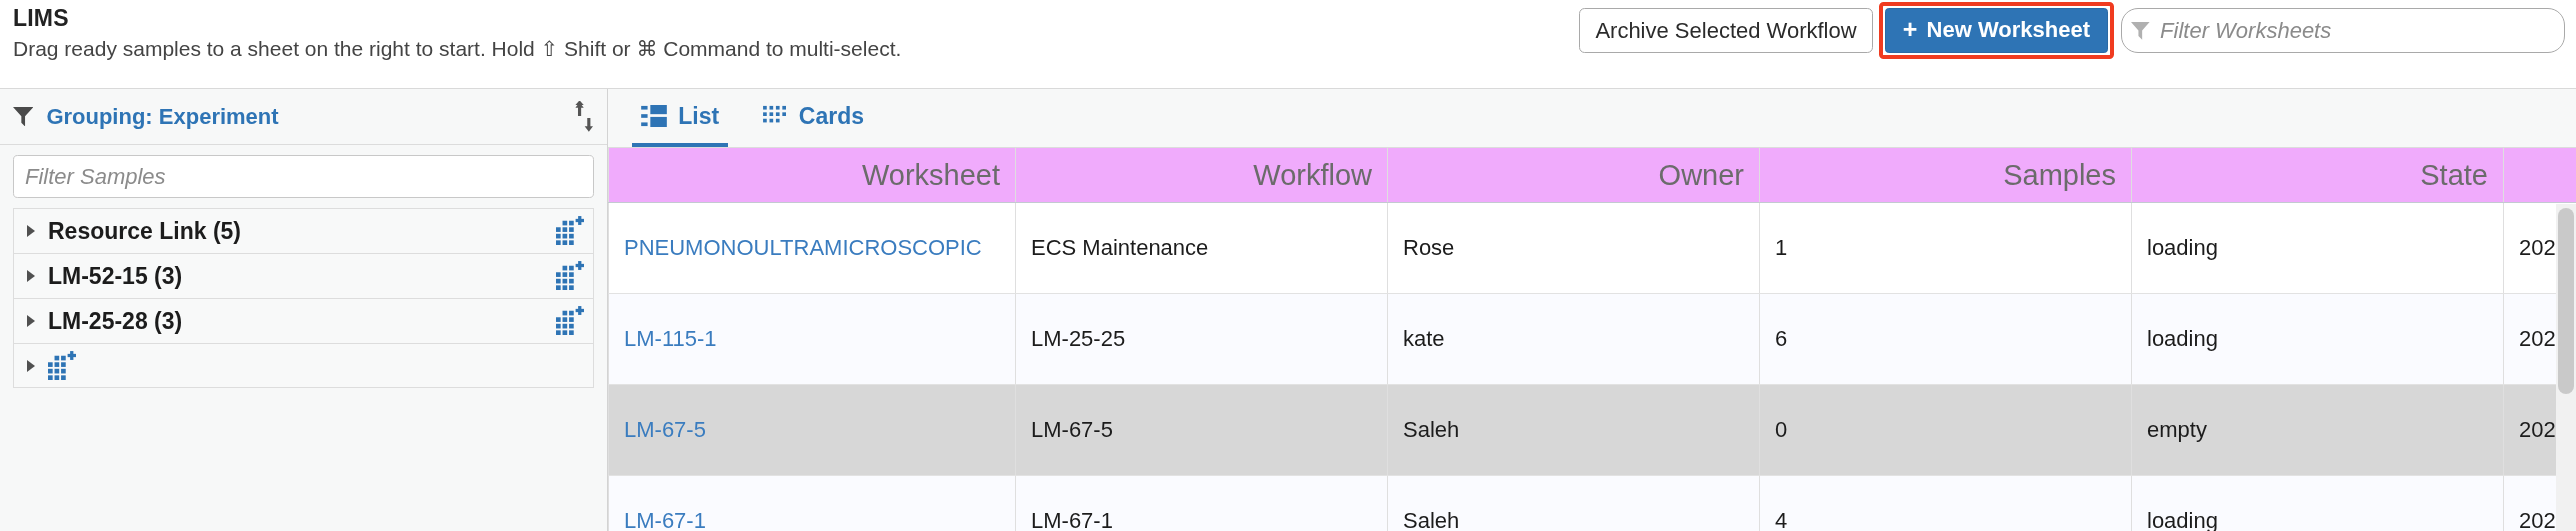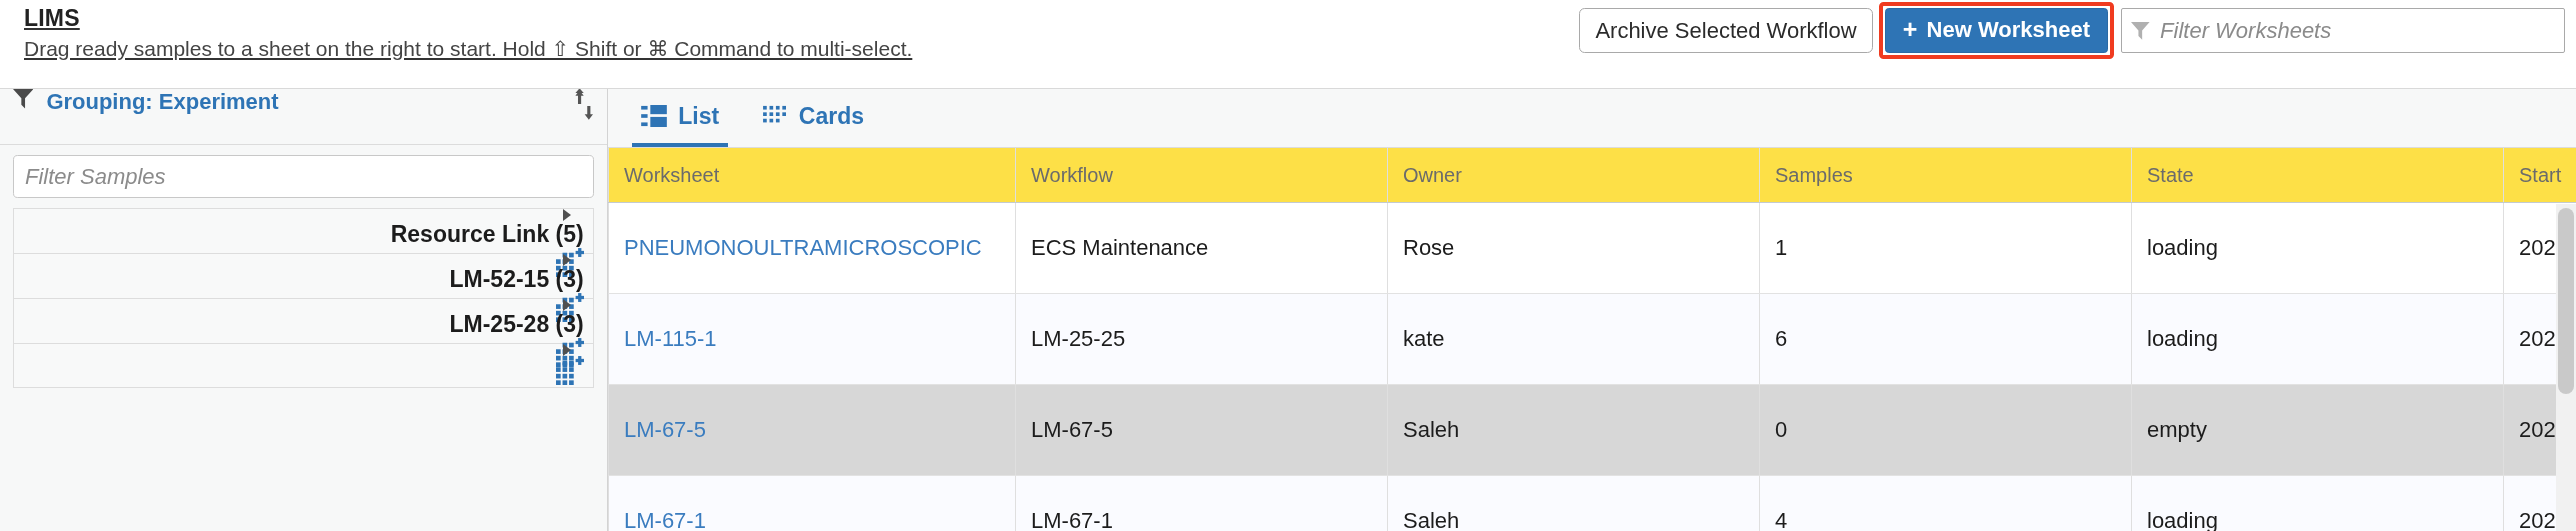--- a/index.html
+++ b/index.html
@@ -19,23 +19,22 @@
   
   #app-header {
     position: relative;
     height: 89px;
     box-sizing: border-box;
     border-bottom: 1.9px solid #d9d9d9;
     background: #ffffff;
   }
   #header-text-block {
     position: absolute;
-    left: 24px;
+    left: 13px;
     top: 3.7px;
-    text-decoration: underline;
   }
   #app-title {
     font-size: 23px;
     font-weight: bold;
     color: #222222;
     letter-spacing: 0.2px;
     line-height: 28px;
   }
   #app-subtitle {
     font-size: 21px;
@@ -93,21 +92,21 @@
     line-height: 1;
     position: relative;
     top: -0.9px;
   }
   #worksheet-filter-wrap {
     box-sizing: border-box;
     height: 45px;
     margin-left: 7.4px;
     width: 444px;
     border: 0.9px solid #a9a9a9;
-    border-radius: 2px;
+    border-radius: 17px;
     background: #ffffff;
     display: flex;
     align-items: center;
     padding: 0 9.3px;
   }
   .funnel-icon {
     width: 18.6px;
     height: 17.7px;
     flex: none;
     margin-right: 10.2px;
@@ -140,21 +139,21 @@
     border-right: 1.9px solid #d3d3d3;
     background: #f7f8f8;
     display: flex;
     flex-direction: column;
   }
   #grouping-bar {
     height: 56px;
     box-sizing: border-box;
     border-bottom: 0.9px solid #dcdcdc;
     display: flex;
-    align-items: flex-start;
+    align-items: center;
     padding: 0 13px 0 3.7px;
     background: #f7f8f8;
   }
   #grouping-label {
     color: #2e74b5;
     font-size: 22px;
     font-weight: bold;
     margin-left: 13px;
     flex: 1;
     white-space: nowrap;
@@ -185,23 +184,22 @@
     padding: 0 13px;
     overflow: hidden;
   }
   .sample-group-item {
     box-sizing: border-box;
     height: 45px;
     border: 0.9px solid #dddddd;
     border-bottom: none;
     background: #f8f9f9;
     display: flex;
-    align-items: flex-end;
+    align-items: center;
     padding: 0 9.3px 0 13px;
-    flex-direction: column;
   }
   .sample-group-item:last-child { border-bottom: 0.9px solid #dddddd; }
   .disclosure-caret {
     width: 0; height: 0; flex: none;
     border-top: 6.5px solid transparent;
     border-bottom: 6.5px solid transparent;
     border-left: 8.4px solid #505050;
     margin-right: 13px;
   }
   .sample-group-label {
@@ -251,25 +249,25 @@
     overflow: hidden;
   }
   #worksheet-table {
     border-collapse: collapse;
     table-layout: fixed;
     width: 2134px;
     font-size: 22px;
   }
   #worksheet-table th {
     height: 54px;
-    background: #fde047;
+    background: #f0abfc;
     color: #6b6b6b;
     font-weight: normal;
-    font-size: 20px;
-    text-align: left;
+    font-size: 29px;
+    text-align: right;
     padding: 0 15px;
     border-right: 0.9px solid #dfdfdf;
     border-bottom: 1.9px solid #c3cad1;
     white-space: nowrap;
     overflow: hidden;
   }
   #worksheet-table th:first-child { border-left: 0.9px solid #dfdfdf; }
   #worksheet-table td {
     height: 80px;
     padding: 5px 15px;

